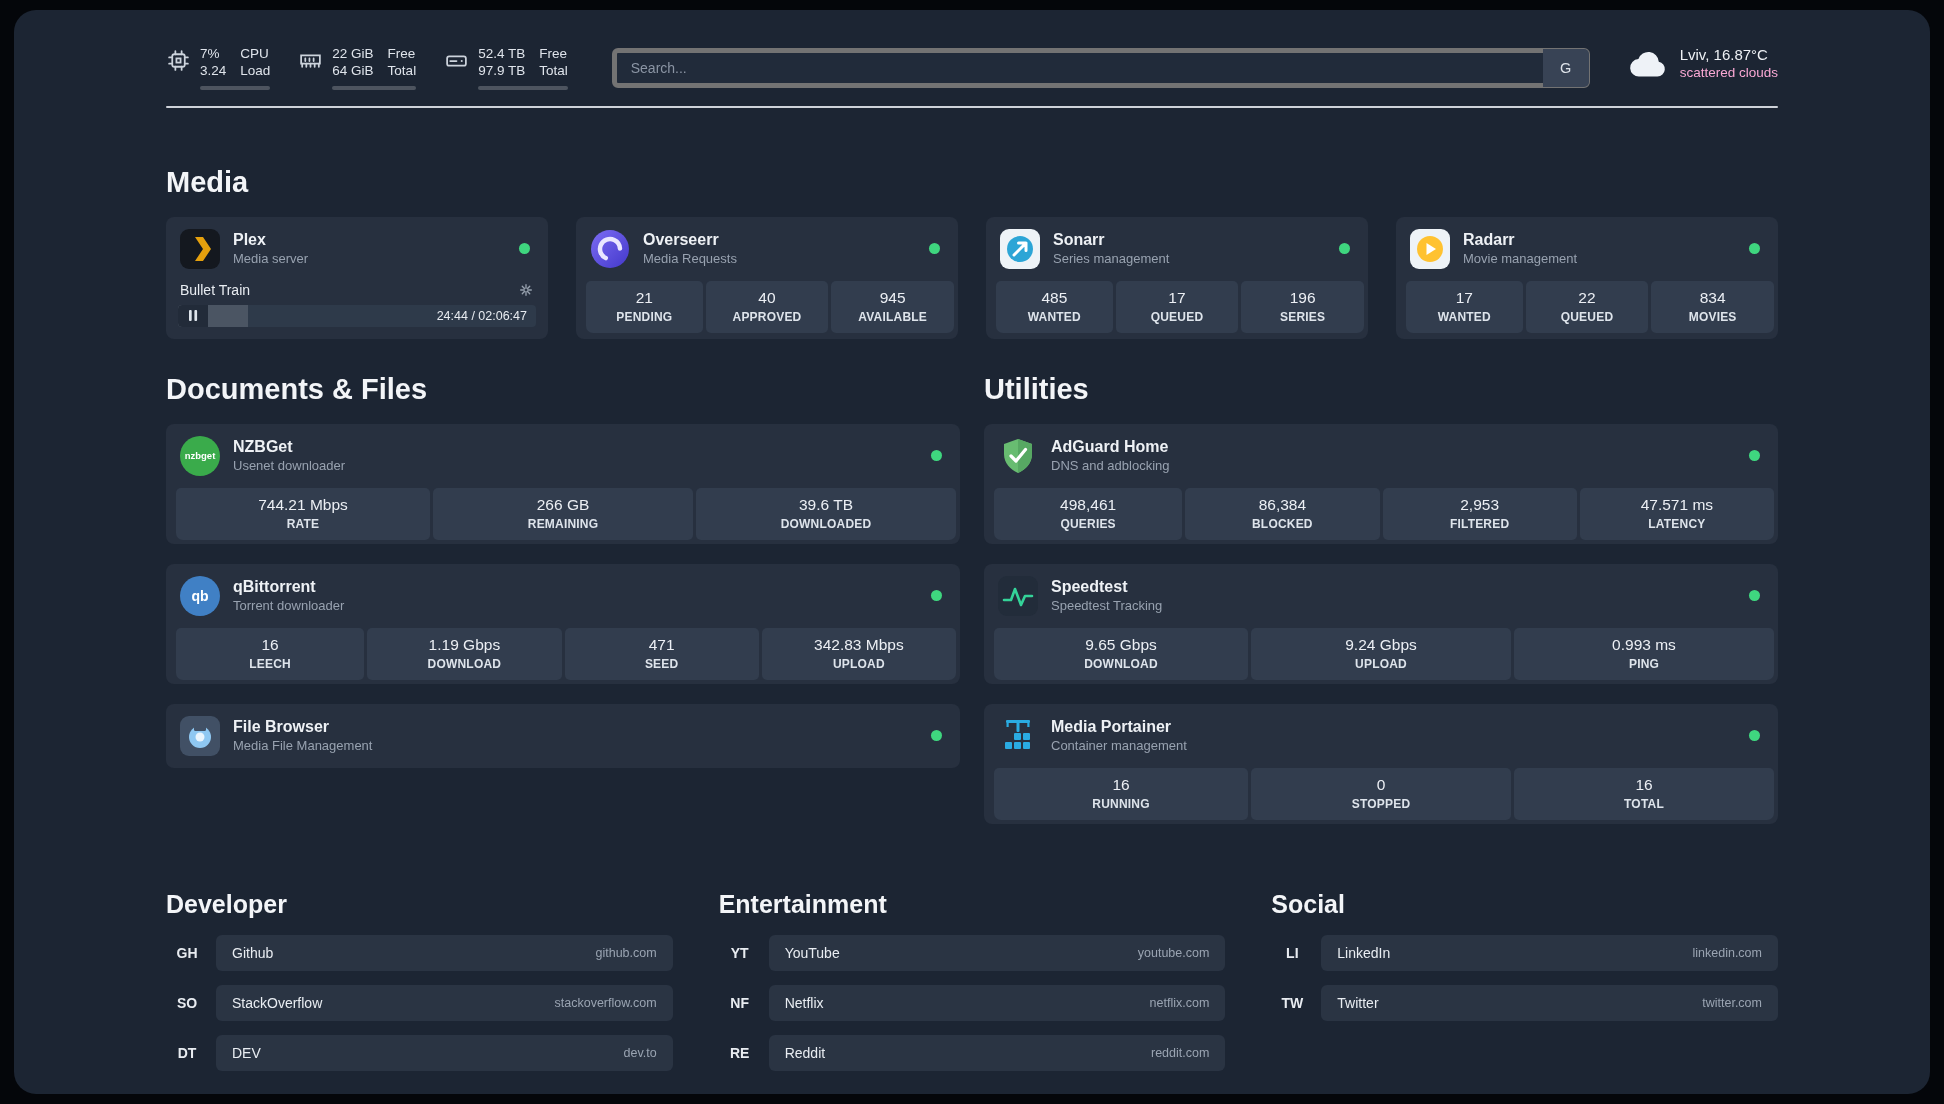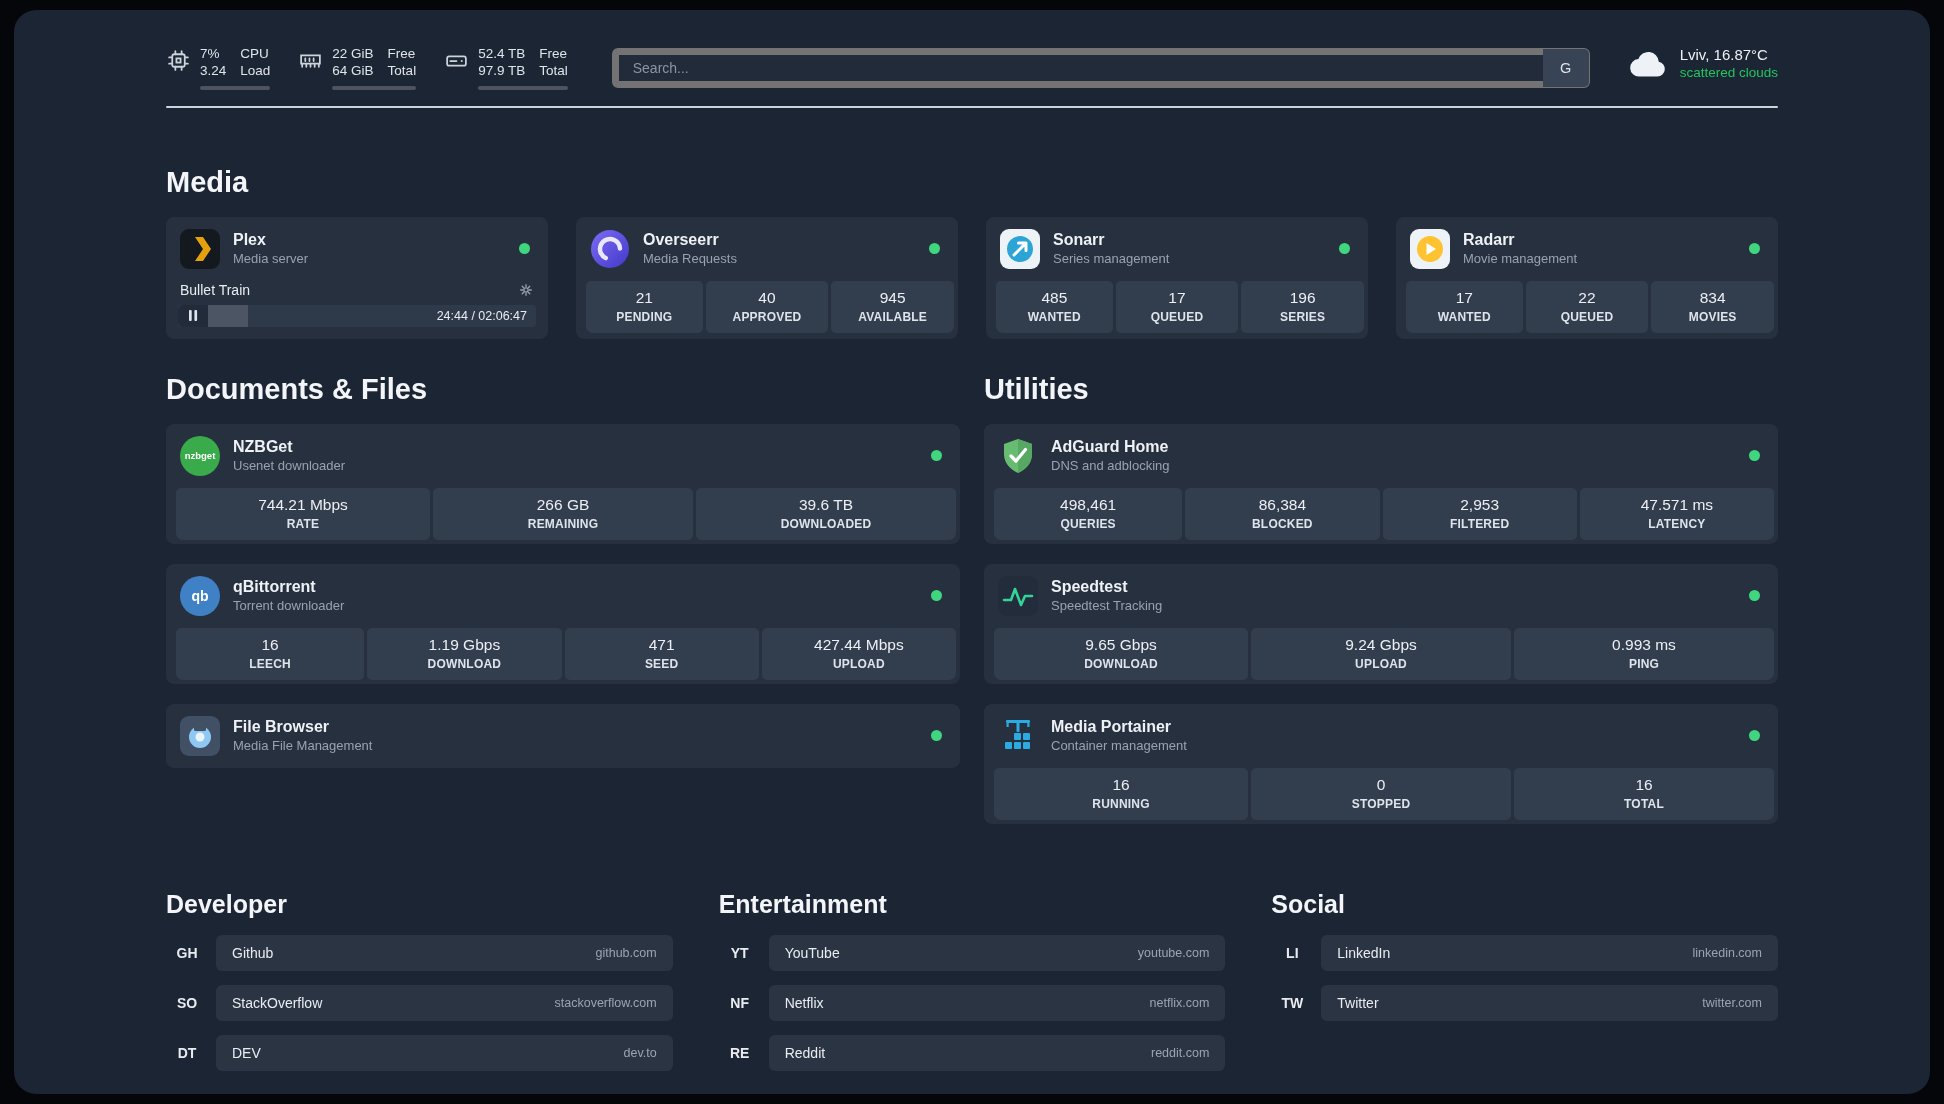--- a/index.html
+++ b/index.html
@@ -15,33 +15,33 @@
   .resource { display:flex; gap:9px; align-items:flex-start; }
   .res-icon { width:25px; height:25px; margin-top:2px; flex:0 0 25px; }
   .res-icon svg { width:100%; height:100%; display:block; }
   .res-grid { display:grid; grid-template-columns:auto auto; column-gap:14px; row-gap:1px;
     font-size:13.5px; color:#dfe4eb; line-height:1.22; }
   .res-bar { grid-column:1 / 3; height:4px; border-radius:2px; background:rgba(255,255,255,.22);
     margin-top:5px; overflow:hidden; }
   .res-bar-fill { height:100%; background:#d9dee6; border-radius:2px; }
 
   .searchwrap { flex:1; margin:2px 38px 0 44px; position:relative; }
-  .search-input { width:100%; height:40px; background:#212b3a; border:7px solid #737373;
+  .search-input { width:100%; height:40px; background:#212b3a; border:5px solid #737373;
     border-radius:6px; color:#86efac; font-size:14px; padding:0 56px 0 14px; outline:none;
     font-family:inherit; }
   .search-input::placeholder { color:#8b95a4; }
   .search-engine { position:absolute; right:1px; top:1px; bottom:1px; width:46px;
     background:#384355; border:none; border-radius:0 5px 5px 0; color:#dde2e9;
     font-size:14.5px; cursor:pointer; font-family:inherit; }
 
   .weather { display:flex; gap:12px; align-items:center; margin-top:0px; }
   .weather-icon { width:40px; height:30px; }
   .weather-icon svg { width:100%; height:100%; display:block; }
   .weather-main { font-size:15px; color:#eef1f5; }
-  .weather-sub { font-size:13.5px; color:#22c55e; margin-top:2px; }
+  .weather-sub { font-size:13.5px; color:#f9a8d4; margin-top:2px; }
 
   .divider { height:2px; background:#dde1e7; opacity:.92; margin-top:16px; border-radius:1px; }
 
   
   main.content { padding-top:58px; }
   .section-title { font-size:29px; font-weight:700; color:#f3f5f8; margin-bottom:18px; }
 
   .media-grid { display:grid; grid-template-columns:repeat(4,1fr); gap:28px; margin-bottom:34px; }
   .twocol { display:grid; grid-template-columns:1fr 1fr; gap:24px; margin-bottom:66px; }
   .col-cards { display:flex; flex-direction:column; gap:20px; }
@@ -363,21 +363,21 @@
                 </div>
                 <div class="tile" data-name="stat-tile">
                   <div class="tile-value" data-name="stat-value">1.19 Gbps</div>
                   <div class="tile-label" data-name="stat-label">DOWNLOAD</div>
                 </div>
                 <div class="tile" data-name="stat-tile">
                   <div class="tile-value" data-name="stat-value">471</div>
                   <div class="tile-label" data-name="stat-label">SEED</div>
                 </div>
                 <div class="tile" data-name="stat-tile">
-                  <div class="tile-value" data-name="stat-value">427.44 Mbps</div>
+                  <div class="tile-value" data-name="stat-value">342.83 Mbps</div>
                   <div class="tile-label" data-name="stat-label">UPLOAD</div>
                 </div>
               </div>
             </div>
             <div class="card" data-name="service-card-filebrowser">
               <div class="card-head" data-name="service-card-header">
                 <div class="svc-icon" data-name="filebrowser-icon">
                   <svg viewBox="0 0 40 40">
                     <rect width="40" height="40" rx="9" fill="#415065"></rect>
                     <circle cx="20" cy="21" r="11" fill="#8fc8f2"></circle>

